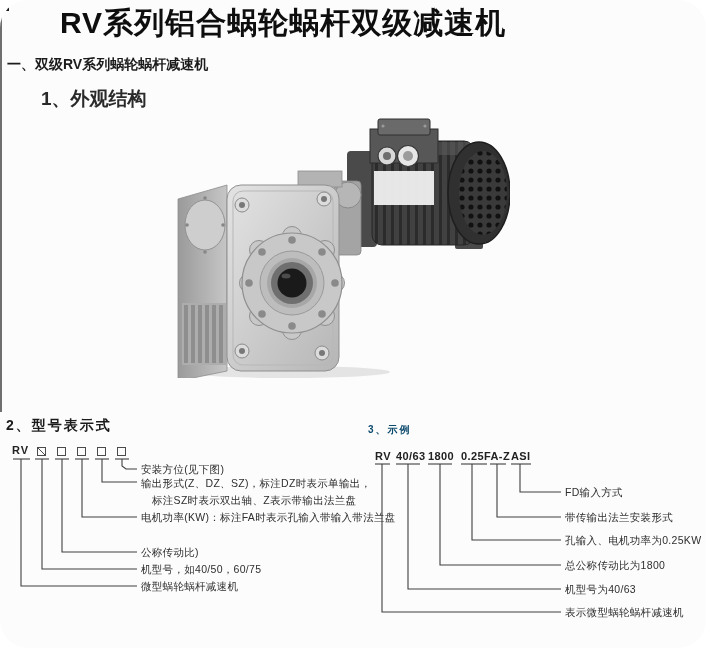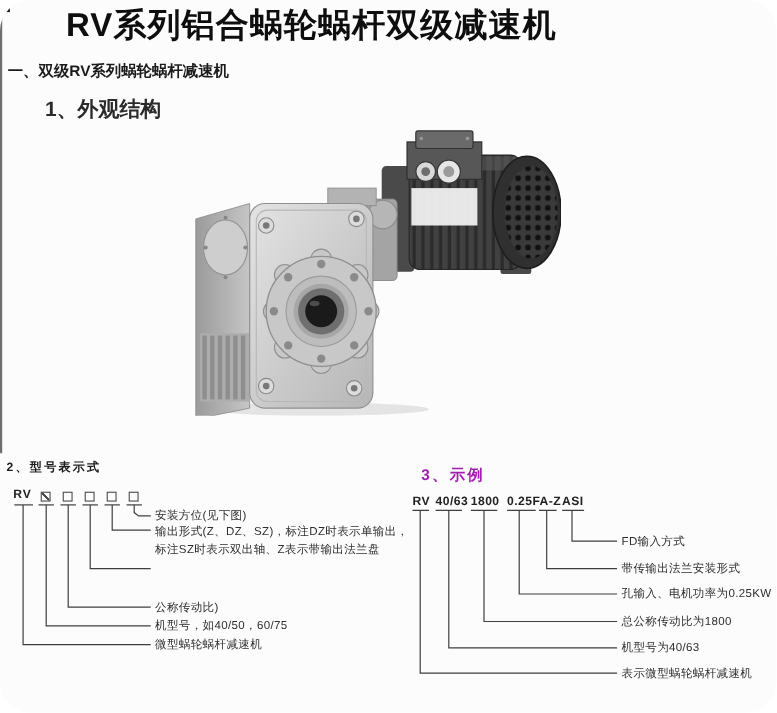--- a/index.html
+++ b/index.html
@@ -6,37 +6,37 @@
   .page{
     position:relative;width:706px;height:648px;background:#fcfcfc;
     font-family:"Liberation Sans",sans-serif;color:#2e2e2e;overflow:hidden;border-radius:28px;
   }
   .title{
     position:absolute;left:60px;top:3px;font-size:30px;font-weight:bold;
     letter-spacing:1px;color:#0e0e0e;white-space:nowrap;
   }
   .h-sec1{position:absolute;left:7px;top:56px;font-size:14px;font-weight:bold;color:#1b1b1b;white-space:nowrap;}
   .h-sub1{position:absolute;left:41px;top:86px;font-size:19px;font-weight:bold;color:#2a2a2a;white-space:nowrap;}
-  .h-sec2{position:absolute;left:6px;top:417px;font-size:11px;font-weight:bold;color:#1b1b1b;letter-spacing:2px;white-space:nowrap;}
-  .h-sec3{position:absolute;left:383px;top:423px;font-size:14px;font-weight:bold;color:#a21caf;letter-spacing:2px;white-space:nowrap;}
+  .h-sec2{position:absolute;left:6px;top:417px;font-size:14px;font-weight:bold;color:#1b1b1b;letter-spacing:2px;white-space:nowrap;}
+  .h-sec3{position:absolute;left:368px;top:423px;font-size:10px;font-weight:bold;color:#0c4a6e;letter-spacing:2px;white-space:nowrap;}
 
   .photo{position:absolute;left:170px;top:113px;width:340px;height:265px;}
 
   .code-prefix{position:absolute;left:12px;top:444px;font-size:11px;font-weight:bold;letter-spacing:1px;color:#222;}
   .mbox{position:absolute;top:447px;width:9px;height:9px;border:1.2px solid #4a4a4a;box-sizing:border-box;background:transparent;}
   .mbox.slashed{
     background:linear-gradient(45deg,transparent 43%,#4a4a4a 43%,#4a4a4a 57%,transparent 57%);
   }
   .mb1{left:37px;} .mb2{left:57px;} .mb3{left:77px;} .mb4{left:97px;} .mb5{left:117px;}
 
   .lbl{position:absolute;font-size:10.5px;line-height:13px;color:#2e2e2e;
        letter-spacing:0.3px;white-space:nowrap;}
   .s2lbl{left:141px;}
   .s3lbl{left:565px;}
-  .l2-0{top:463px;} .l2-1{top:477px;} .l2-2{top:494px;} .l2-3{top:511px;}
+  .l2-0{top:463px;} .l2-1{top:477px;} .l2-2{top:494px;margin-left:11px;} .l2-3{top:511px;}
   .l2-4{top:528px;} .l2-5{top:546px;} .l2-6{top:563px;} .l2-7{top:580px;}
   .l3-0{top:486px;} .l3-1{top:511px;} .l3-2{top:534px;} .l3-3{top:559px;}
   .l3-4{top:583px;} .l3-5{top:606px;}
 
   .codepart{position:absolute;top:450px;font-size:11px;font-weight:bold;letter-spacing:0.4px;color:#222;white-space:nowrap;}
   .cp0{left:375px;} .cp1{left:396px;} .cp2{left:428px;} .cp3{left:461px;} .cp4{left:511px;}
 
   .lines{position:absolute;left:0;top:0;width:706px;height:648px;pointer-events:none;}
 
   .edge-left{position:absolute;left:0;top:0;width:2px;height:412px;background:#6f6f6f;}
@@ -162,20 +162,21 @@
   <div class="code-prefix">RV</div>
   <span class="mbox mb1 slashed"></span>
   <span class="mbox mb2"></span>
   <span class="mbox mb3"></span>
   <span class="mbox mb4"></span>
   <span class="mbox mb5"></span>
 
   <div class="lbl s2lbl l2-0">安装方位(见下图)</div>
   <div class="lbl s2lbl l2-1">输出形式(Z、DZ、SZ)，标注DZ时表示单输出，</div>
   <div class="lbl s2lbl l2-2">标注SZ时表示双出轴、Z表示带输出法兰盘</div>
+  <div class="lbl s2lbl l2-3">电机功率(KW)：标注FA时表示孔输入带输入带法兰盘</div>
   <div class="lbl s2lbl l2-5">公称传动比)</div>
   <div class="lbl s2lbl l2-6">机型号，如40/50，60/75</div>
   <div class="lbl s2lbl l2-7">微型蜗轮蜗杆减速机</div>
 
   <div class="h-sec3">3、示例</div>
   <span class="codepart cp0">RV</span>
   <span class="codepart cp1">40/63</span>
   <span class="codepart cp2">1800</span>
   <span class="codepart cp3">0.25FA-Z</span>
   <span class="codepart cp4">ASI</span>

